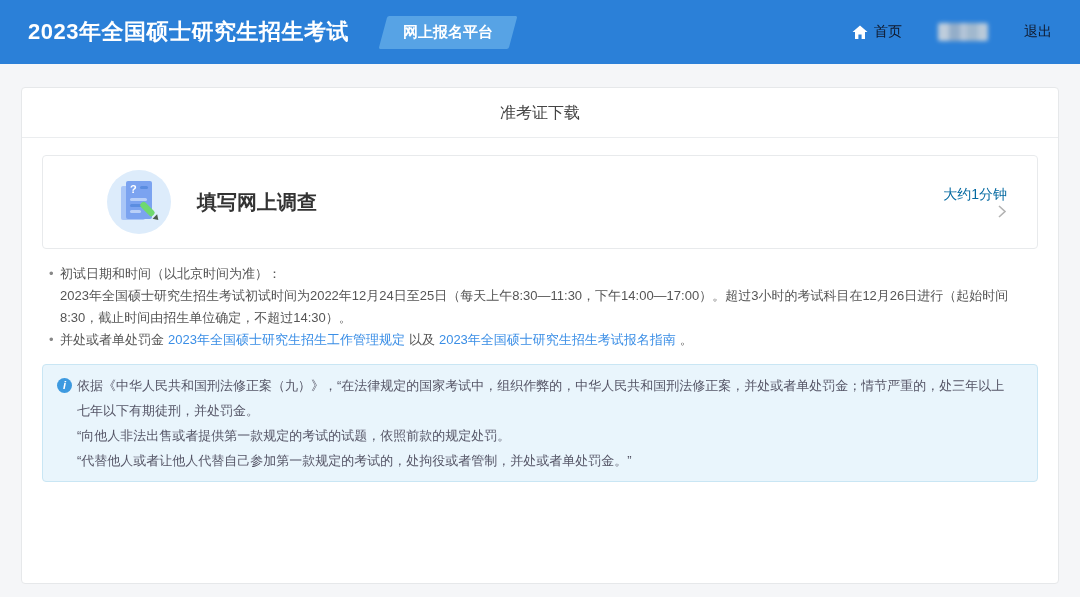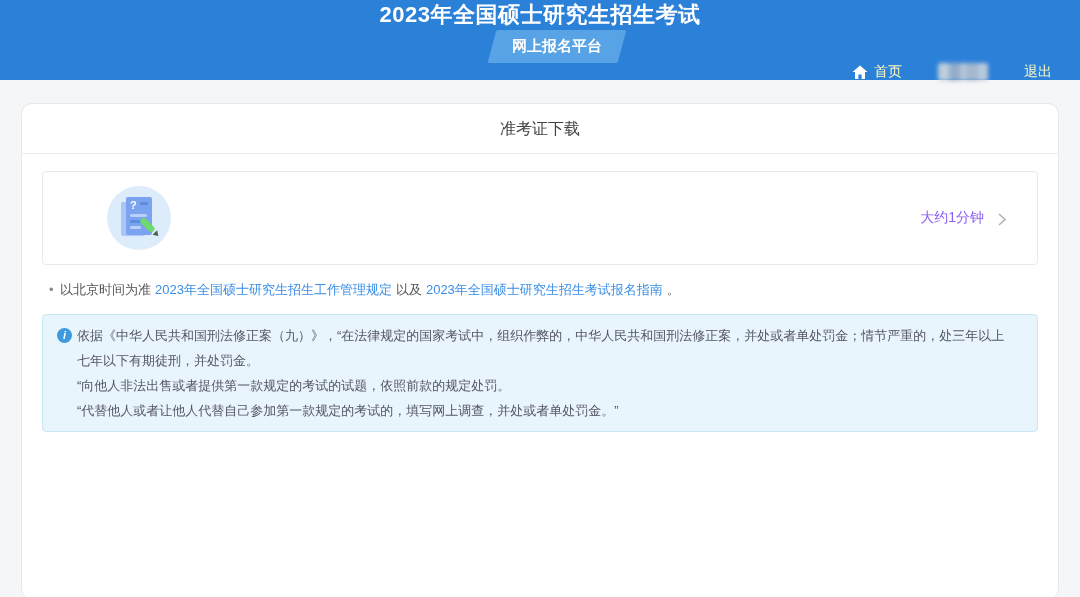--- a/index.html
+++ b/index.html
@@ -5,69 +5,68 @@
   * { margin:0; padding:0; box-sizing:border-box; }
   html,body { width:1080px; height:597px; }
   body {
     font-family:"Liberation Sans","DejaVu Sans",sans-serif;
     background:#f5f6f8;
     overflow:hidden;
     color:#555;
   }
   
   .header {
-    height:80px; background:#2b80d8;
+    height:64px; background:#2b80d8;
     display:flex; align-items:center;
     padding:0 28px;
-    flex-direction:column;
   }
   .header-title { color:#fff; font-size:22px; font-weight:bold; letter-spacing:.5px; }
   .badge {
     margin-left:34px; background:#57a3e5;
     transform:skewX(-15deg); border-radius:2px;
     padding:7px 20px;
   }
   .badge span { display:inline-block; transform:skewX(15deg); color:#fff; font-size:15px; font-weight:bold; }
   .header-right { margin-left:auto; display:flex; align-items:center; }
   .nav-link {
-    color:#fef9c3; font-size:14px; text-decoration:none;
+    color:#0f172a; font-size:14px; text-decoration:none;
     display:flex; align-items:center; cursor:pointer;
   }
   .nav-link svg { margin-right:6px; }
   .username-blur {
     width:50px; height:18px; margin:0 36px;
     border-radius:2px; cursor:pointer;
     background:linear-gradient(90deg,#cfd6dd 0 22%,#9fb3c8 22% 45%,#c3cdd8 45% 58%,#aebfce 58% 80%,#c9d2da 80%);
     filter:blur(2px); opacity:.9;
   }
   
   .panel {
     margin:23px 21px 0; background:#fff;
-    border:1px solid #e6e8ea; border-radius:11px;
+    border:1px solid #e6e8ea; border-radius:4px;
     height:497px; overflow:hidden;
   }
   .panel-title {
     height:50px; line-height:50px; text-align:center;
     font-size:16px; color:#444;
     border-bottom:1px solid #ebedef;
   }
   .panel-body { padding:17px 20px 0; }
   
   .survey-card {
     border:1px solid #e8eaec; border-radius:4px;
     height:94px; display:flex; align-items:center;
     padding:0 30px 0 64px; cursor:pointer; background:#fff;
   }
   .icon-circle {
     width:64px; height:64px; border-radius:50%;
     background:#ddecfb; flex:none;
     display:flex; align-items:center; justify-content:center;
   }
   .survey-title { font-size:20px; font-weight:bold; color:#333; margin-left:26px; }
-  .survey-right { margin-left:auto; display:flex; align-items:flex-end; color:#8b5cf6; font-size:14px; }
+  .survey-right { margin-left:auto; display:flex; align-items:flex-end; color:#0369a1; font-size:14px;flex-direction:column; }
   .chevron { margin-left:13px; display:flex; align-items:center; }
   
   .notice-list { margin:14px 0 0 7px; list-style:none; color:#555; font-size:13px; }
   .notice-list li { position:relative; padding-left:11px; line-height:22px; }
   .notice-list li::before { content:"•"; position:absolute; left:0; top:0; color:#888; }
   .notice-line { display:block; }
   .link { color:#3a8ee6; text-decoration:none; margin:12px 4px; cursor:pointer; }
   
   .legal-box {
     margin-top:13px; position:relative;
@@ -119,37 +118,42 @@
           <rect x="22" y="8" width="8" height="3" rx="1.5" fill="#5b8de0"></rect>
           <rect x="12" y="20" width="17" height="3" rx="1.5" fill="#b9d0f8"></rect>
           <rect x="12" y="26" width="17" height="3" rx="1.5" fill="#5b8de0"></rect>
           <rect x="12" y="32" width="11" height="3" rx="1.5" fill="#b9d0f8"></rect>
           <g transform="rotate(-45 31 33)">
             <rect x="28" y="22" width="6.5" height="17" rx="2.5" fill="#6fd96f"></rect>
             <polygon points="28,41 34.5,41 31.2,46" fill="#4d5d4d"></polygon>
           </g>
         </svg>
       </div>
+      <div class="survey-title">填写网上调查</div>
       <div class="survey-right">
         <span>大约1分钟</span>
         <span class="chevron">
           <svg width="10" height="15" viewBox="0 0 10 15">
               <polyline points="2,2 8,7.5 2,13" fill="none" stroke="#b3b3b3" stroke-width="1.6"></polyline>
             </svg>
         </span>
       </div>
     </div>
 
     <ul class="notice-list">
       <li>
-        <span>以北京时间为准</span><a class="link">2023年全国硕士研究生招生工作管理规定</a><span>以及</span><a class="link">2023年全国硕士研究生招生考试报名指南</a><span>。</span>
+        <span class="notice-line">初试日期和时间（以北京时间为准）：</span>
+        <span class="notice-line">2023年全国硕士研究生招生考试初试时间为2022年12月24日至25日（每天上午8:30—11:30，下午14:00—17:00）。超过3小时的考试科目在12月26日进行（起始时间8:30，截止时间由招生单位确定，不超过14:30）。</span>
+      </li>
+      <li>
+        <span>并处或者单处罚金</span><a class="link">2023年全国硕士研究生招生工作管理规定</a><span>以及</span><a class="link">2023年全国硕士研究生招生考试报名指南</a><span>。</span>
       </li>
     </ul>
 
     <div class="legal-box">
       <span class="info-icon">i</span>
       <p>依据《中华人民共和国刑法修正案（九）》，“在法律规定的国家考试中，组织作弊的，中华人民共和国刑法修正案，并处或者单处罚金；情节严重的，处三年以上七年以下有期徒刑，并处罚金。</p>
       <p>“向他人非法出售或者提供第一款规定的考试的试题，依照前款的规定处罚。</p>
-      <p>“代替他人或者让他人代替自己参加第一款规定的考试的，填写网上调查，并处或者单处罚金。”</p>
+      <p>“代替他人或者让他人代替自己参加第一款规定的考试的，处拘役或者管制，并处或者单处罚金。”</p>
     </div>
 
   </div>
 </div>
 
 </body></html>

